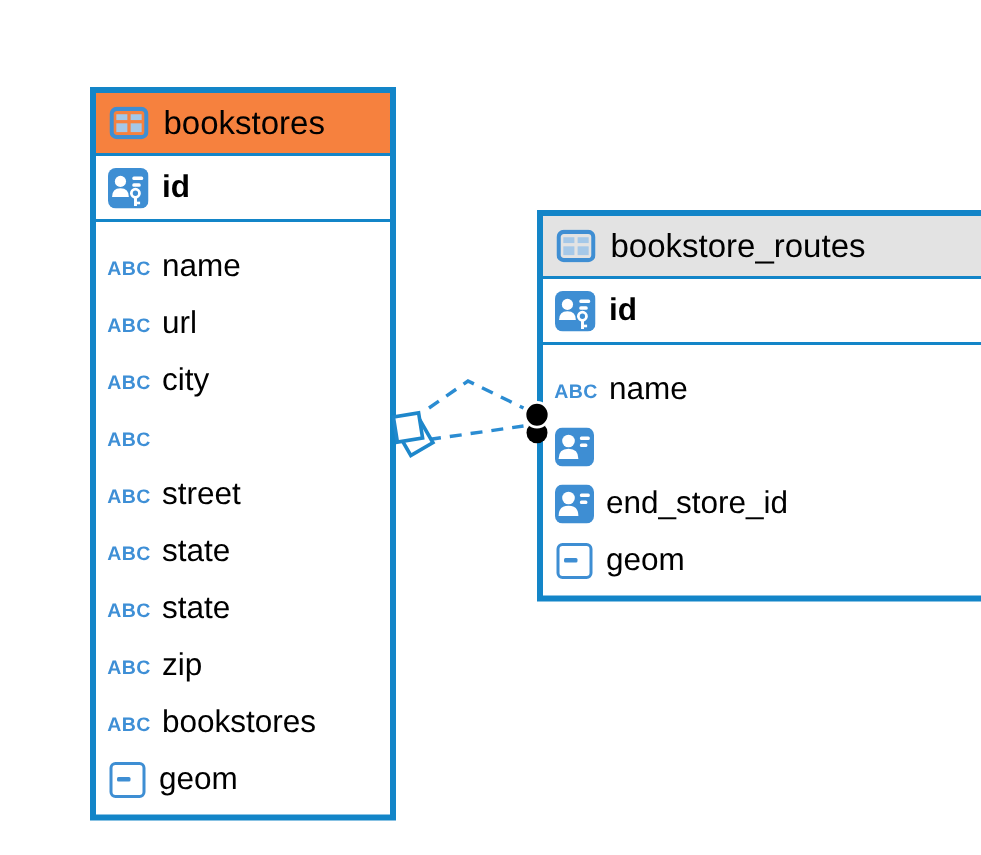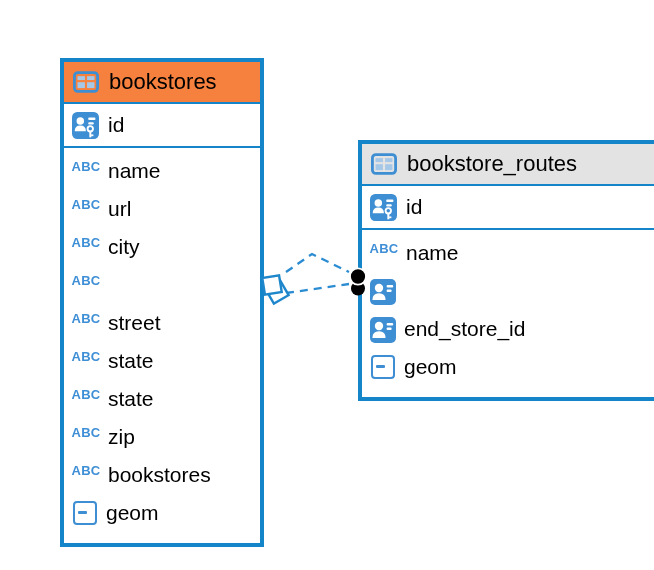--- a/index.html
+++ b/index.html
@@ -6,23 +6,23 @@
   .canvas{position:relative;width:654px;height:570px;background:#ffffff;overflow:hidden;
           font-family:"Liberation Sans","DejaVu Sans",sans-serif;color:#000;}
 
   
   .ertable{position:absolute;box-sizing:border-box;border:4px solid #1385C8;background:#fff;z-index:1;}
   .ertable-header{display:flex;align-items:center;gap:9px;padding:0 0 0 8px;height:40px;
                   border-bottom:2px solid #1385C8;font-size:22px;}
   .ertable-header.orange{background:#F6813E;}
   .ertable-header.gray{background:#E3E3E3;}
   .pk-row{display:flex;align-items:center;gap:9px;padding:0 0 0 7px;height:42px;
-          border-bottom:2px solid #1385C8;font-size:21px;font-weight:normal;background:#fff;}
+          border-bottom:2px solid #1385C8;font-size:21px;font-weight:bold;background:#fff;}
   .cols{padding:11px 0 4px 0;}
-  .col-row{display:flex;align-items:flex-start;gap:7px;padding-left:7px;height:38px;font-size:21px;}
+  .col-row{display:flex;align-items:center;gap:7px;padding-left:7px;height:38px;font-size:21px;}
 
   
   .icon-box{flex:0 0 auto;display:flex;align-items:center;justify-content:center;width:28px;}
   .icon-abc{flex:0 0 auto;width:30px;font-size:13px;font-weight:800;color:#3E8FD6;
             letter-spacing:0.3px;text-align:center;}
   .icon-geom{flex:0 0 auto;box-sizing:border-box;width:24px;height:24px;margin:0 2px;
              border:2.6px solid #3E8ED3;border-radius:4px;position:relative;background:#fff;}
   .icon-geom::after{content:"";position:absolute;left:3px;top:8px;width:9px;height:2.6px;
                     background:#3E8ED3;border-radius:1px;}
 

